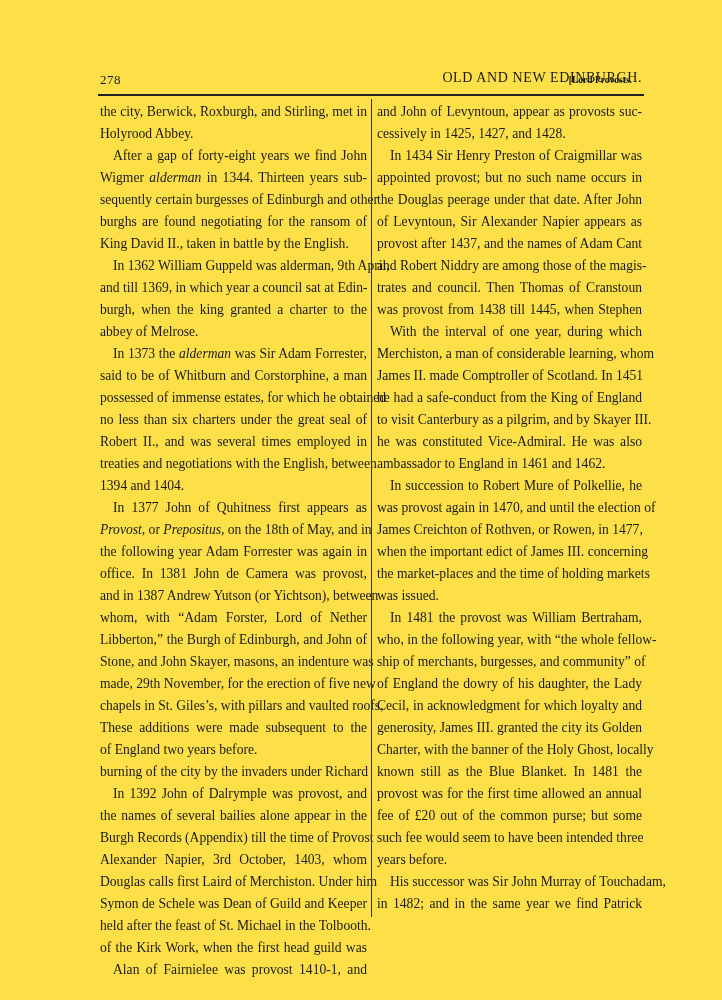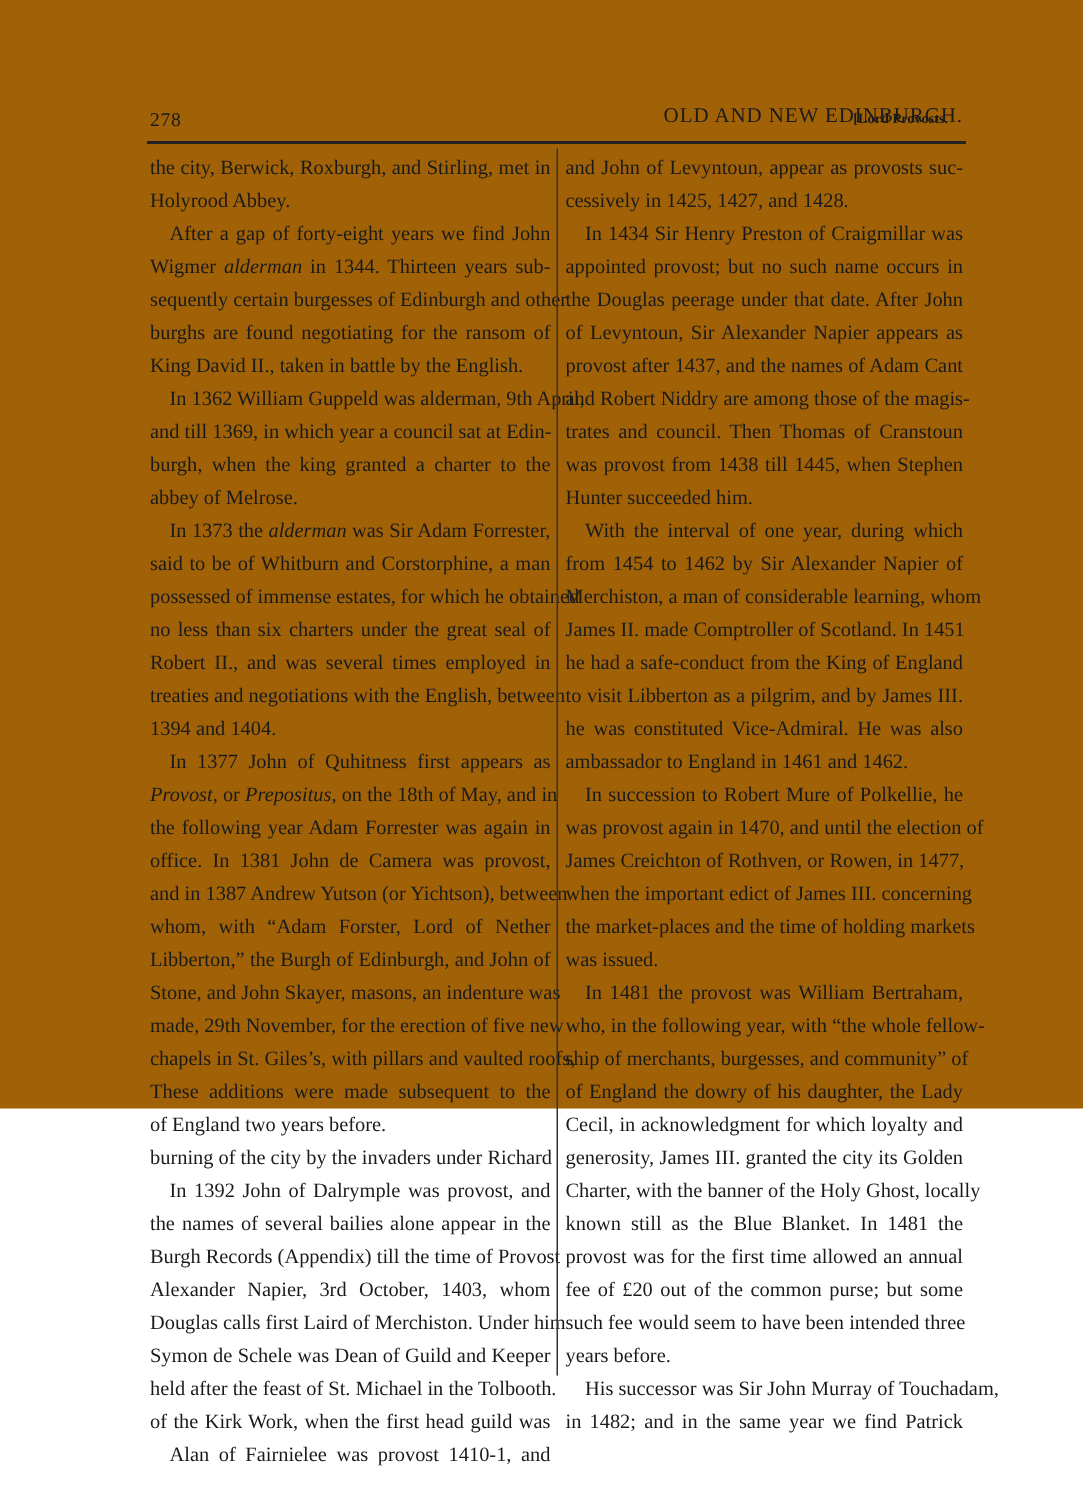--- a/index.html
+++ b/index.html
@@ -1,18 +1,18 @@
 <!DOCTYPE html>
 <html><head>
 <meta charset="utf-8">
 <style>
   html, body { margin: 0; padding: 0; background: #ffffff; }
   body { width: 722px; height: 1000px; position: relative; overflow: hidden;
          font-family: "Liberation Serif", "DejaVu Serif", serif; color: #1a1a1a; }
-  .page { position: absolute; left: 0; top: 0; width: 722px; height: 739px; background: #a16207; }
+  .page { position: absolute; left: 0; top: 0; width: 722px; height: 1000px; background: #fde047; }
   .running-head { position: absolute; left: 100px; top: 70px; width: 542px; height: 20px; }
   .folio { position: absolute; left: 0; top: 2px; font-size: 13px; letter-spacing: 0.5px; }
   .title { position: absolute; left: 0; right: 0; top: 0; text-align: right; font-size: 14px; letter-spacing: 0.6px; }
   .section { position: absolute; right: 10px; top: 5px; font-size: 9.5px; font-weight: bold; }
   .head-rule { position: absolute; left: 98px; top: 94px; width: 546px; height: 2px; background: #222; }
   .col { position: absolute; top: 101px; width: 267px; font-size: 13.6px; line-height: 22px; text-align: justify; hyphens: manual; }
   .col.left { left: 100px; }
   .col.right { left: 377px; width: 265px; }
   .divider { position: absolute; left: 371px; top: 99px; width: 1px; height: 818px; background: #333; }
   .line { display: block; text-align: justify; text-align-last: justify; white-space: nowrap; }
@@ -78,27 +78,25 @@
       <span class="line">and John of Levyntoun, appear as provosts suc-</span>
       <span class="line last">cessively in 1425, 1427, and 1428.</span>
       <span class="line ind">In 1434 Sir Henry Preston of Craigmillar was</span>
       <span class="line">appointed provost; but no such name occurs in</span>
       <span class="line">the Douglas peerage under that date.  After John</span>
       <span class="line">of Levyntoun, Sir Alexander Napier appears as</span>
       <span class="line">provost after 1437, and the names of Adam Cant</span>
       <span class="line">and Robert Niddry are among those of the magis-</span>
       <span class="line">trates and council.  Then Thomas of Cranstoun</span>
       <span class="line">was provost from 1438 till 1445, when Stephen</span>
-      <span class="line last">Hunter succeeded him.</span>
       <span class="line ind">With the interval of one year, during which</span>
-      <span class="line">from 1454 to 1462 by Sir Alexander Napier of</span>
       <span class="line">Merchiston, a man of considerable learning, whom</span>
       <span class="line">James II. made Comptroller of Scotland.  In 1451</span>
       <span class="line">he had a safe-conduct from the King of England</span>
-      <span class="line">to visit Libberton as a pilgrim, and by James III.</span>
+      <span class="line">to visit Canterbury as a pilgrim, and by Skayer III.</span>
       <span class="line">he was constituted Vice-Admiral.  He was also</span>
       <span class="line last">ambassador to England in 1461 and 1462.</span>
       <span class="line ind">In succession to Robert Mure of Polkellie, he</span>
       <span class="line">was provost again in 1470, and until the election of</span>
       <span class="line">James Creichton of Rothven, or Rowen, in 1477,</span>
       <span class="line">when the important edict of James III. concerning</span>
       <span class="line">the market-places and the time of holding markets</span>
       <span class="line last">was issued.</span>
       <span class="line ind">In 1481 the provost was William Bertraham,</span>
       <span class="line">who, in the following year, with “the whole fellow-</span>

